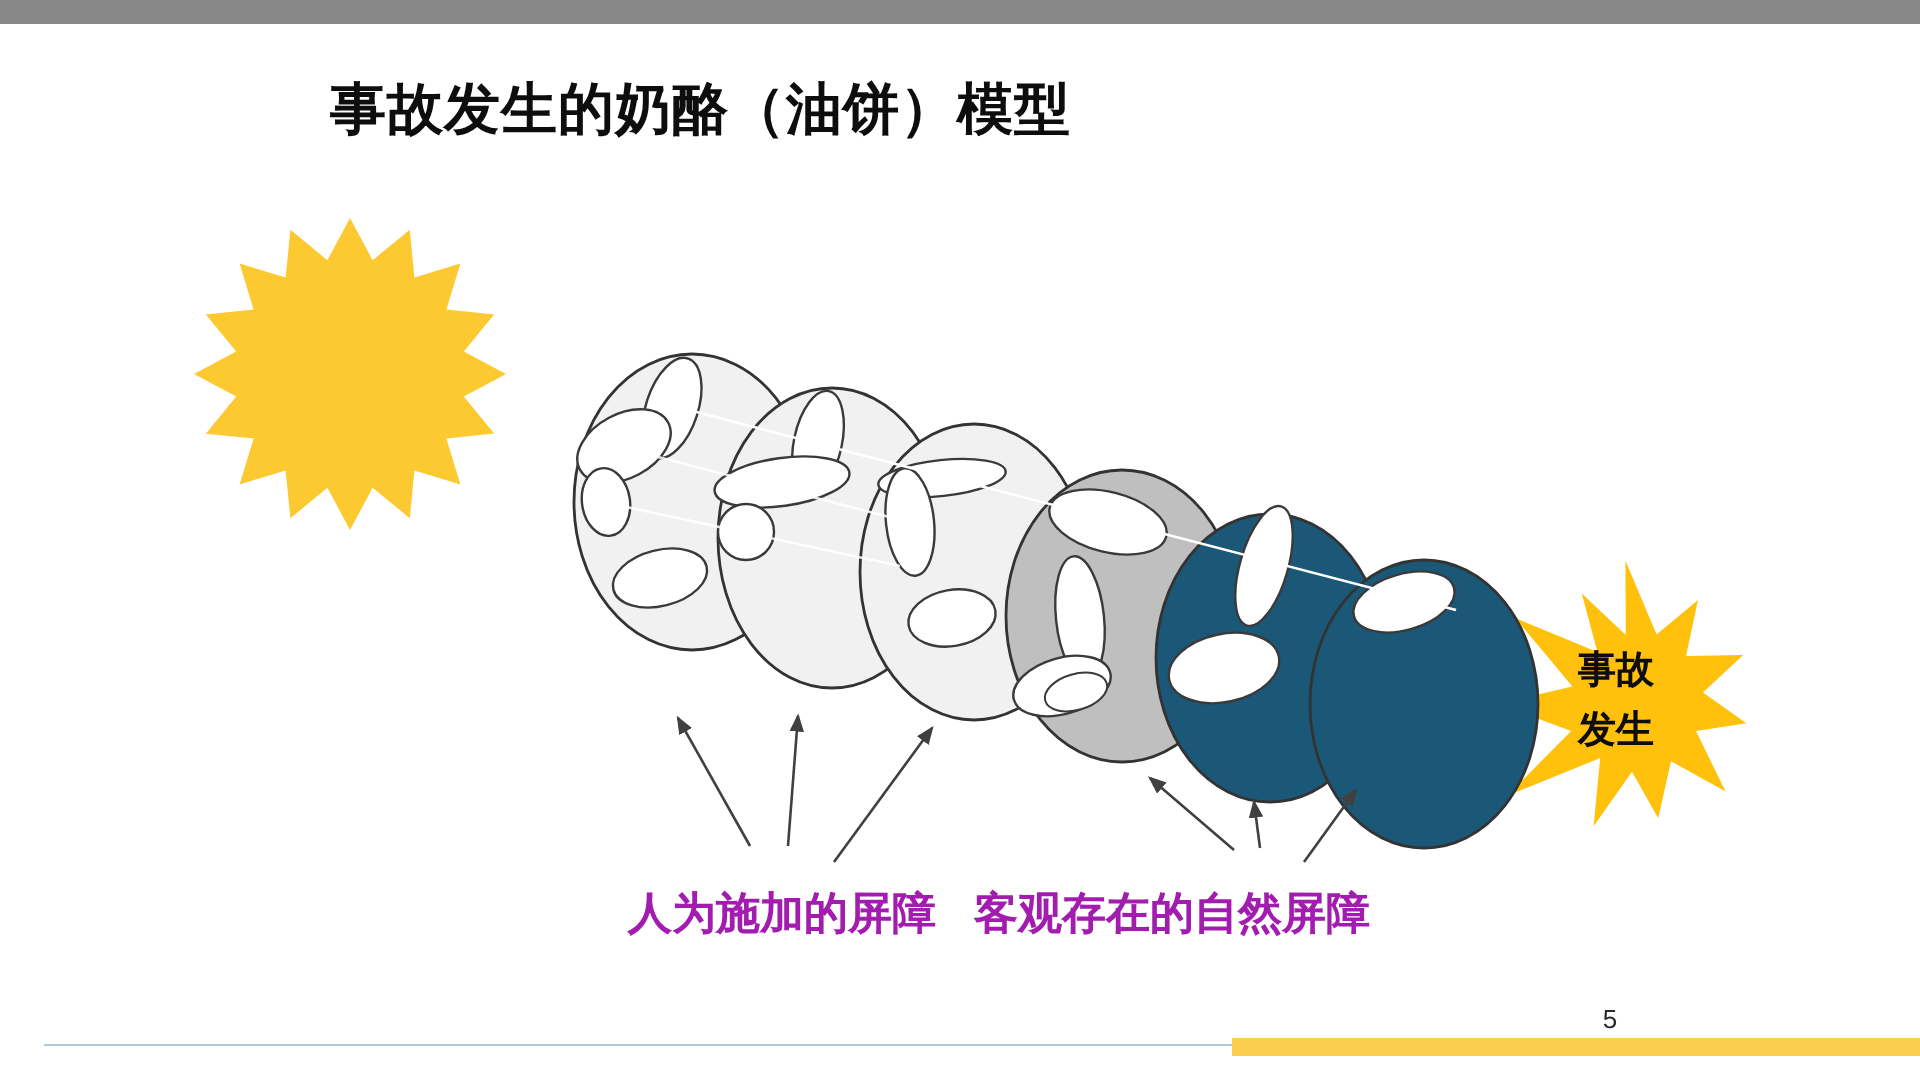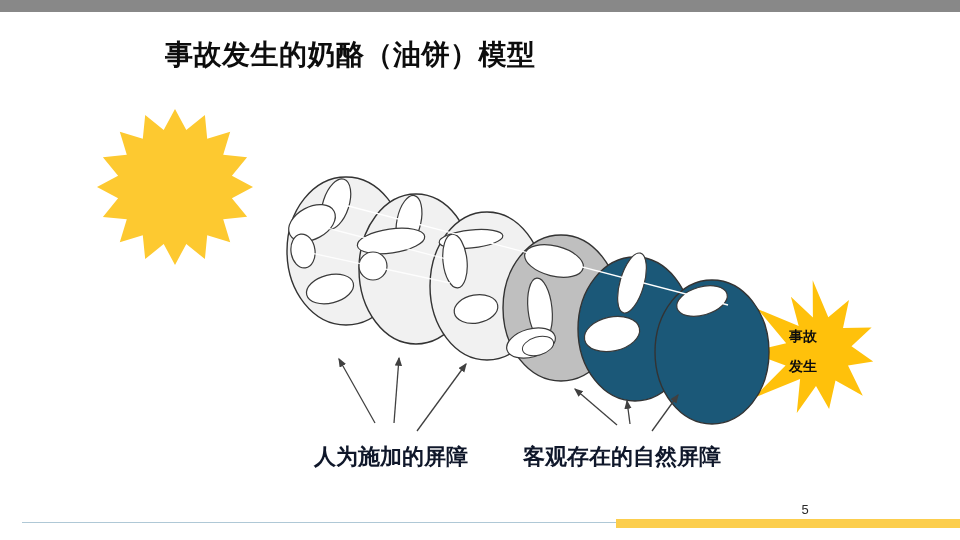--- a/index.html
+++ b/index.html
@@ -13,27 +13,27 @@
     left:165px; top:24px; font-size:28px; font-weight:bold;
     color:#0d0d0d; letter-spacing:0.5px; white-space:nowrap;
   }
   .star-text {
     font-weight:bold; text-align:center; white-space:nowrap;
   }
   .hazard-text {
     left:125px; top:153px; width:100px; font-size:18px; line-height:26px; color:#1E3A52;
   }
   .accident-text {
-    left:789px; top:309px; font-size:14px; line-height:30px; color:#0d0d0d; text-align:left;
+    left:789px; top:309px; font-size:19px; line-height:30px; color:#0d0d0d; text-align:left;
   }
   .barrier-label {
-    top:430px; font-size:22px; font-weight:bold; color:#0f172a; white-space:nowrap;
+    top:430px; font-size:22px; font-weight:bold; color:#a21caf; white-space:nowrap;
   }
   .label-human   { left:314px; }
-  .label-natural { left:523px; }
+  .label-natural { left:487px; }
   .footer-line { left:22px; top:510px; width:928px; height:1px; }
   .footer-bar  { left:616px; top:507px; width:344px; height:9px; }
   .page-number { left:780px; top:490px; width:50px; text-align:center;
                  font-size:13px; color:#2a2a2a; }
   svg.diagram { position:absolute; left:0; top:0; }
   .slice { stroke:#333333; stroke-width:1.4; }
   .hole  { fill:#ffffff; stroke:#3a3a3a; stroke-width:1.2; }
   .hole-inner { fill:#ffffff; stroke:#3a3a3a; stroke-width:1; }
   .traj  { stroke:#ffffff; stroke-width:1.3; fill:none; }
   .arrow { stroke:#404040; stroke-width:1.3; fill:none; }

